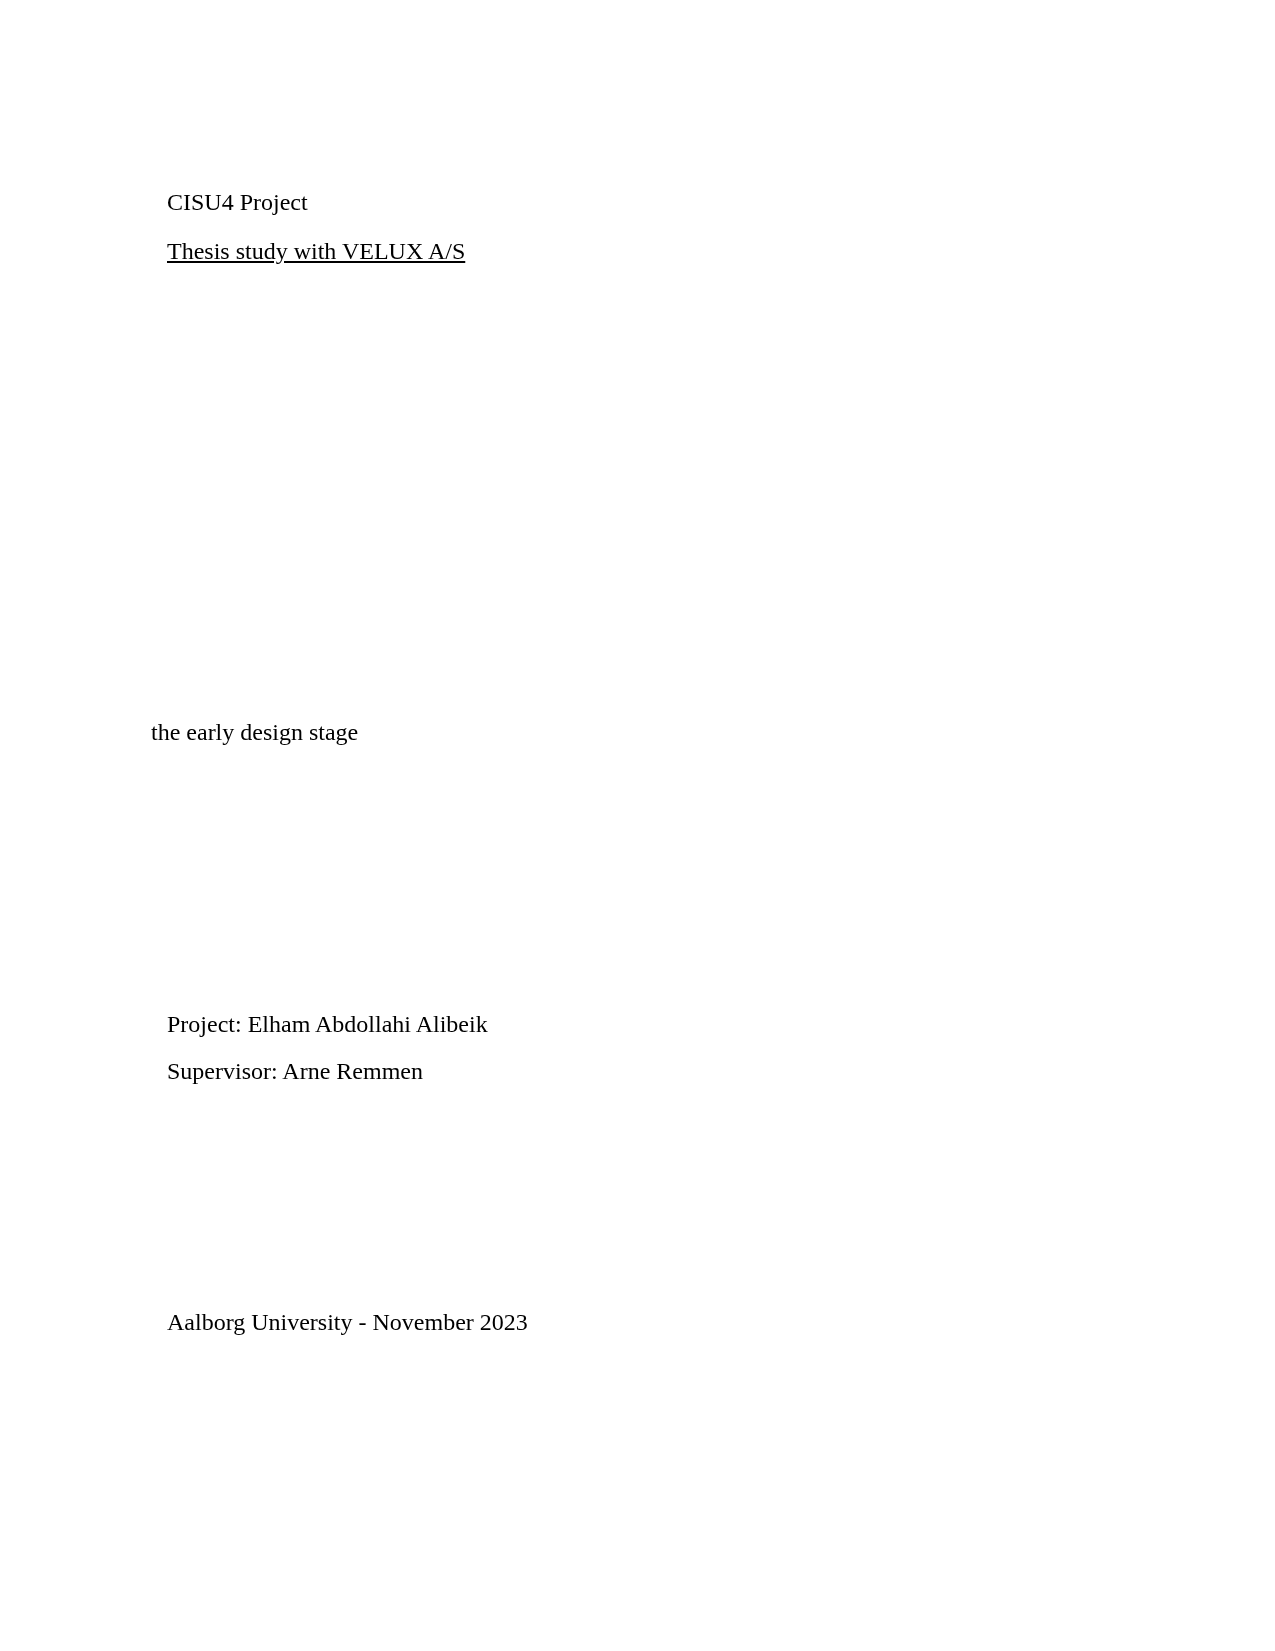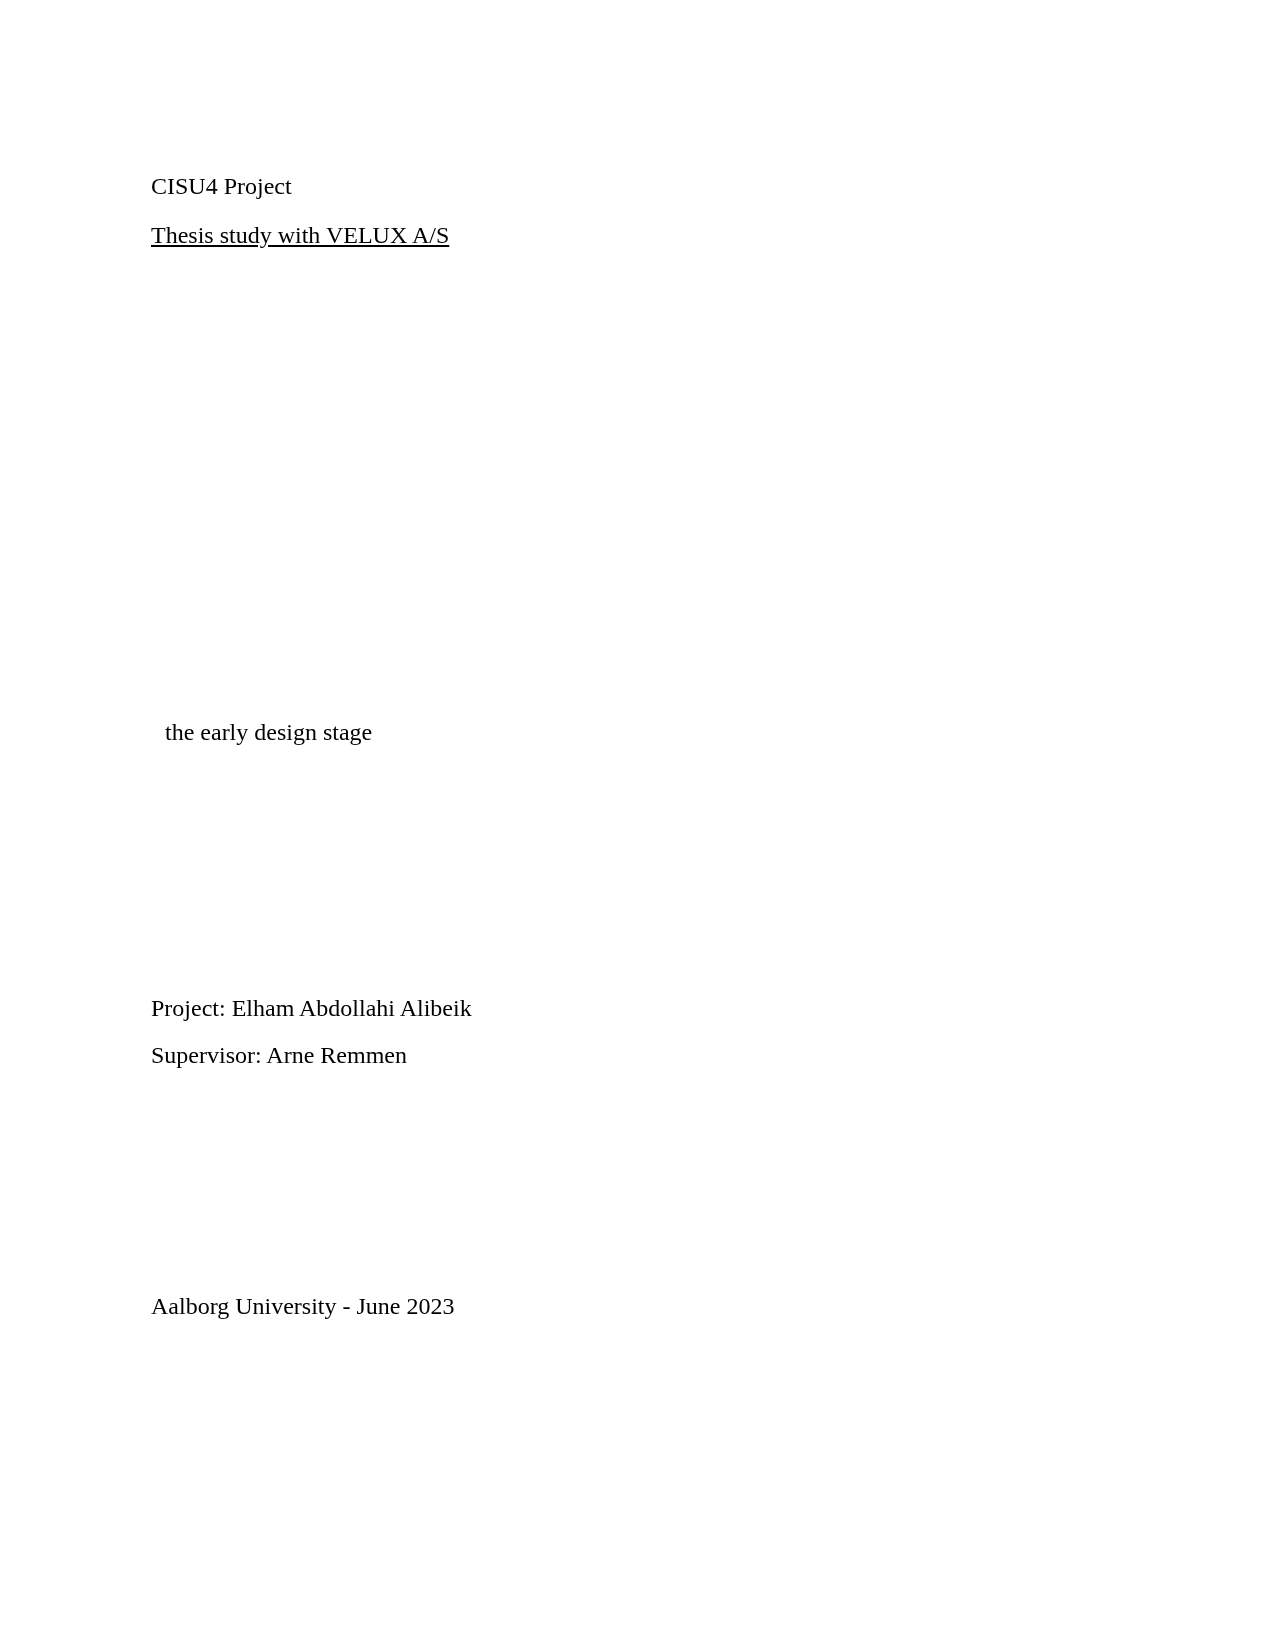--- a/index.html
+++ b/index.html
@@ -12,21 +12,21 @@
       height: 1651px;
       position: relative;
       overflow: hidden;
       font-family: "Liberation Serif", "DejaVu Serif", serif;
       color: #000000;
       font-size: 24px;
     }
     .line {
       position: absolute;
       left: 151px;
-      margin: 0;
+      margin: 16px;
       white-space: nowrap;
       line-height: 28px;
     }
     .title-block {
       position: absolute;
       left: 151px;
       width: 990px;
       margin: 0;
       line-height: 28px;
     }
@@ -34,22 +34,22 @@
 </head>
 <body>
 
 <div>
 
   <p class="line" style="top:172px;">CISU4 Project</p>
 
   <p class="line" style="top:221px;text-decoration:underline;">Thesis study with VELUX A/S</p>
 
   <div class="title-block" style="top:718px;">
-    <div style="white-space:nowrap;margin-left:14px;">the early design stage</div>
+    <div style="white-space:nowrap;">the early design stage</div>
   </div>
 
   <p class="line" style="top:994px;">Project: Elham Abdollahi Alibeik</p>
 
   <p class="line" style="top:1041px;">Supervisor: Arne Remmen</p>
 
-  <p class="line" style="top:1292px;">Aalborg University - June 2023</p>
+  <p class="line" style="top:1292px;">Aalborg University - November 2023</p>
 
 </div>
 
 </body></html>

